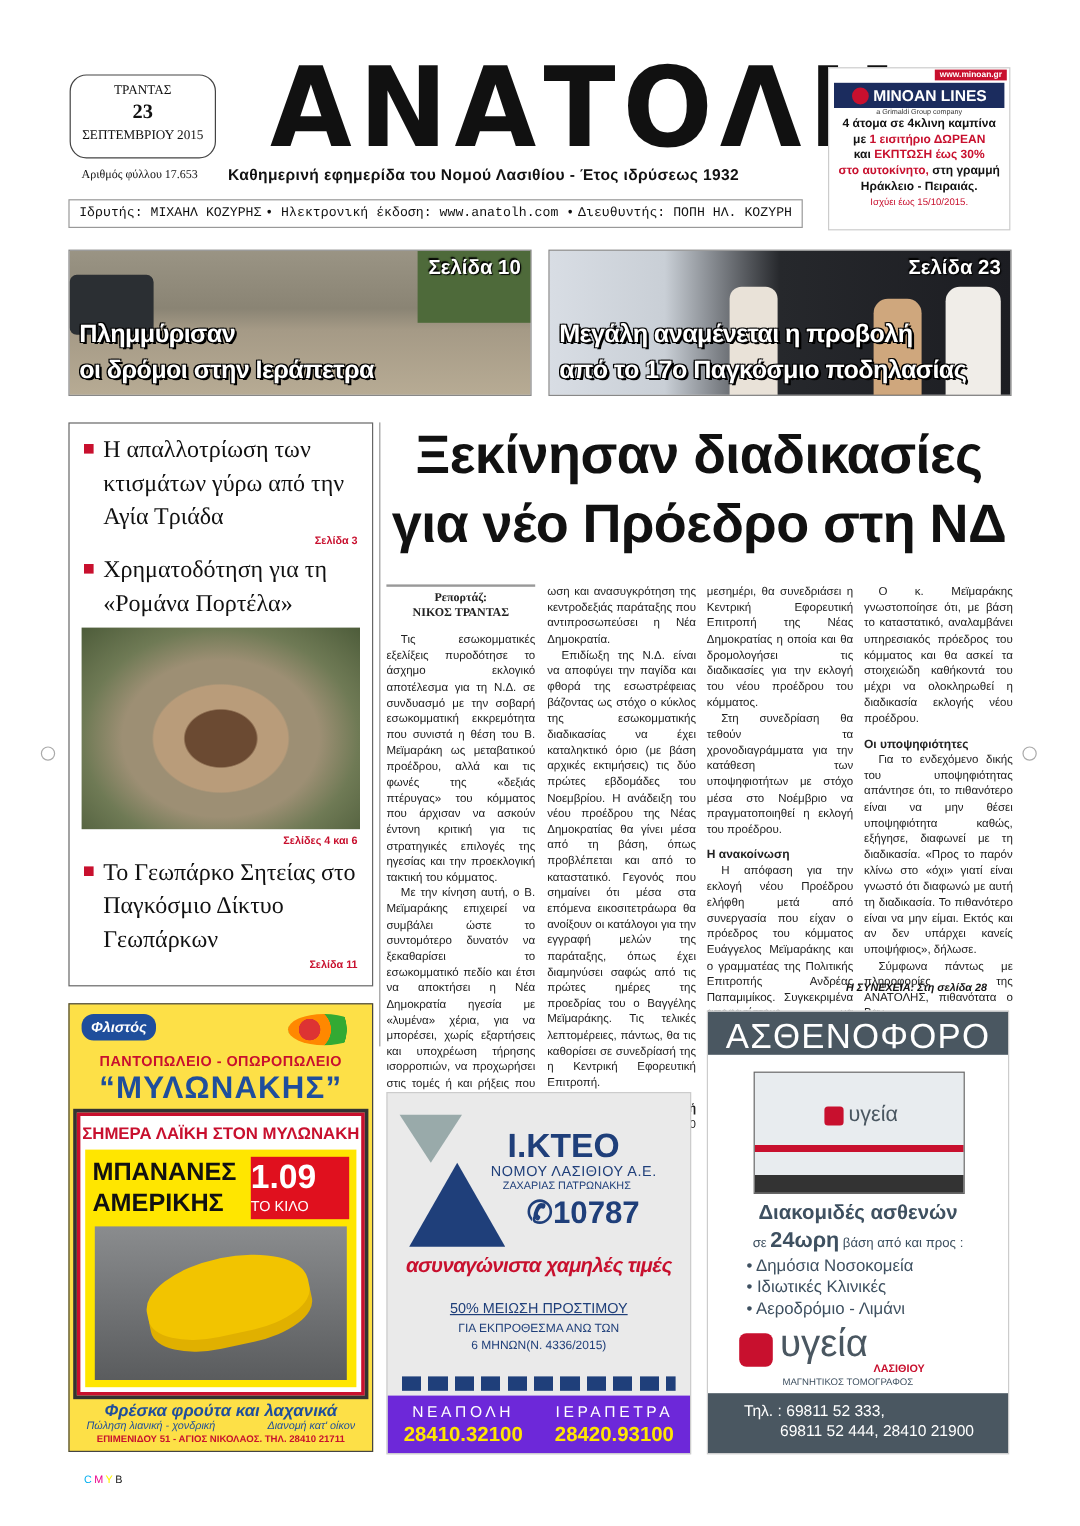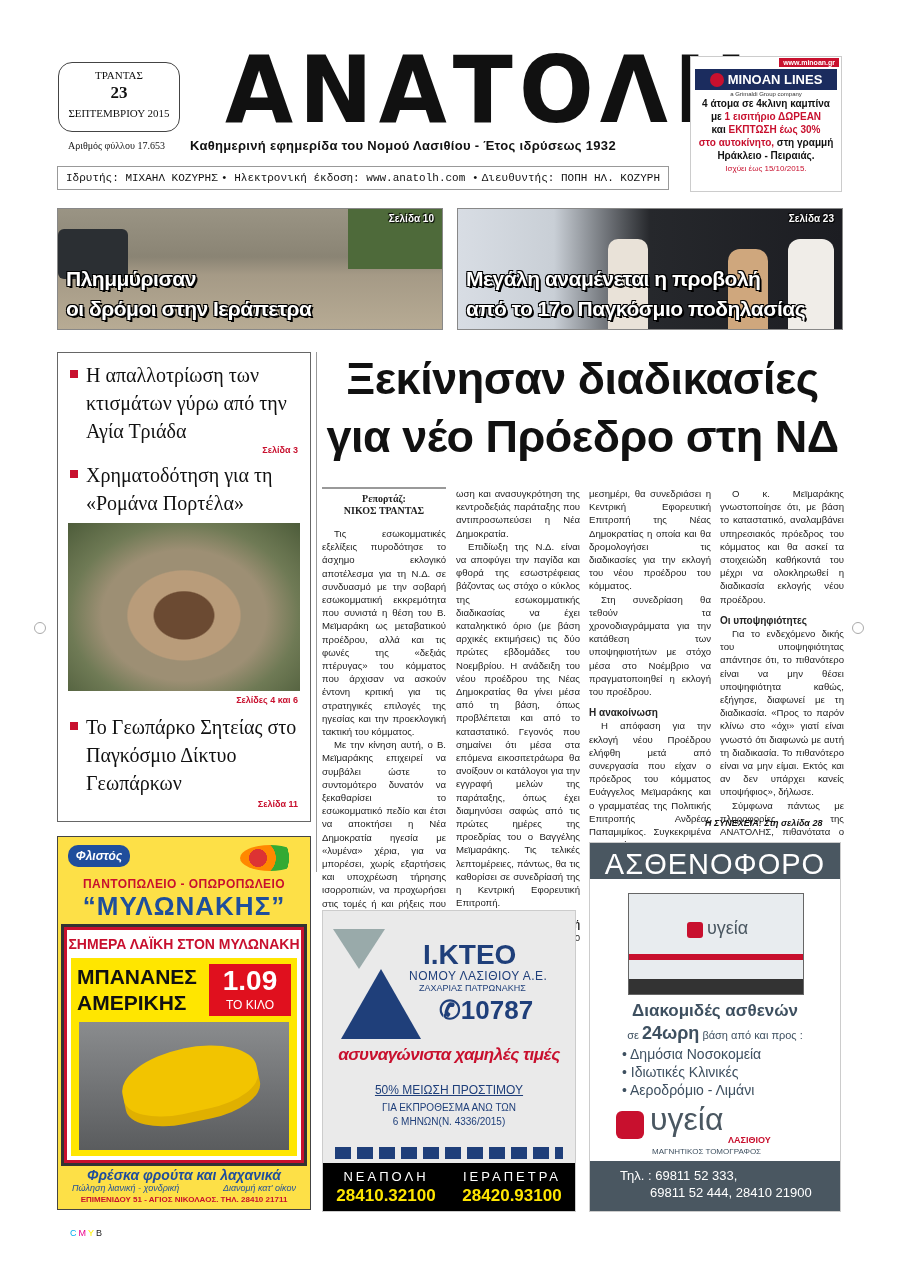--- a/index.html
+++ b/index.html
@@ -18,21 +18,21 @@
 #minoan{left:690px;top:56px;width:152px;height:136px;border:1px solid #ccc;background:#fff;text-align:center;overflow:hidden}
 #minoan .url{position:absolute;right:2px;top:1px;background:#c8102e;color:#fff;font-size:7px;font-weight:bold;padding:1px 4px}
 #minoan .logo{margin:12px 4px 0;background:#1b2c5e;color:#fff;font-weight:bold;font-size:13px;padding:3px 0;display:flex;align-items:center;justify-content:center;gap:4px}
 #minoan .logo .em{width:14px;height:14px;border-radius:50%;background:#c8102e;display:inline-block}
 #minoan .sub{font-size:6px;color:#333;margin-top:1px}
 #minoan .t{font-size:10px;font-weight:bold;line-height:13px;color:#111}
 #minoan .r{color:#c8102e}
 #minoan .v{font-size:8px;color:#c8102e;margin-top:2px}
 
 .photo{overflow:hidden;border:1px solid #888}
-.photo .page{position:absolute;right:8px;top:4px;color:#fff;font-weight:bold;font-size:10px;text-shadow:1px 1px 1px #000,-1px -1px 1px #000;font-family:"Liberation Sans",sans-serif}
+.photo .page{position:absolute;right:8px;top:4px;color:#fff;font-weight:bold;font-size:17px;text-shadow:1px 1px 1px #000,-1px -1px 1px #000;font-family:"Liberation Sans",sans-serif}
 .photo .cap{position:absolute;left:8px;color:#fff;font-weight:bold;font-size:21px;line-height:24px;text-shadow:2px 2px 0 #000,-1px -1px 0 #000,1px -1px 0 #000,-1px 1px 0 #000;font-family:"Liberation Sans",sans-serif;letter-spacing:-0.5px}
 #photo1{left:57px;top:208px;width:386px;height:122px;background:linear-gradient(180deg,#9a9484 0%,#8a8474 40%,#a59a86 55%,#b7ab94 100%)}
 #photo2{left:457px;top:208px;width:386px;height:122px;background:linear-gradient(90deg,#d8dde4 0%,#c9cfd6 25%,#26282c 50%,#1c1d22 100%)}
 
 #sidebar{left:57px;top:352px;width:254px;height:470px;border:1px solid #666}
 .sitem{position:absolute;left:10px;right:10px;font-family:"Liberation Serif",serif;font-size:20px;line-height:28px;color:#111;padding-left:18px}
 .sitem .bul{position:absolute;left:2px;top:9px;width:8px;height:8px;background:#c8102e}
 .spage{position:absolute;right:12px;font-size:9px;font-weight:bold;color:#c8102e}
 #arch{position:absolute;left:10px;top:170px;width:232px;height:168px;background:radial-gradient(ellipse at 50% 55%,#6b4a32 0 18%,#b99c7a 19% 34%,#9d8f74 35% 50%,#6f7a55 70%,#4d5c3a 100%)}
 
@@ -46,40 +46,40 @@
 
 #ad-myl{left:57px;top:836px;width:254px;height:374px;border:1px solid #444;background:#fde047;overflow:hidden}
 #ad-myl .fl{position:absolute;left:10px;top:8px;width:62px;height:22px;background:#1f4e9c;color:#fff;border-radius:10px;font-weight:bold;font-size:12px;text-align:center;line-height:22px;font-style:italic}
 #ad-myl .fruit{position:absolute;right:10px;top:8px;width:60px;height:26px;border-radius:50%;background:radial-gradient(circle at 30% 50%,#d33 0 20%,#f80 21% 40%,#3a3 41% 70%,transparent 71%)}
 #ad-myl .l1{position:absolute;left:0;right:0;top:40px;text-align:center;color:#c8102e;font-weight:bold;font-size:12px;letter-spacing:.4px}
 #ad-myl .l2{position:absolute;left:0;right:0;top:54px;text-align:center;color:#1f4e9c;font-weight:bold;font-size:26px;letter-spacing:1px}
 #ad-myl .frame{position:absolute;left:6px;right:6px;top:90px;height:236px;border:3px solid #c8102e;background:#fff;outline:3px solid #333}
 #ad-myl .today{position:absolute;left:0;right:0;top:6px;text-align:center;color:#c8102e;font-weight:bold;font-size:14px}
 #ad-myl .yel{position:absolute;left:4px;right:4px;top:28px;bottom:4px;background:#ffe600}
 #ad-myl .ban{position:absolute;left:6px;top:6px;font-weight:bold;font-size:21px;line-height:26px;color:#111}
-#ad-myl .price{position:absolute;right:6px;top:6px;width:82px;height:52px;background:#e0101e;color:#fff;text-align:center}
+#ad-myl .price{position:absolute;right:6px;top:6px;width:82px;height:52px;background:#e0101e;color:#fff;}
 #ad-myl .price .p{font-size:28px;font-weight:bold;line-height:34px}
 #ad-myl .price .k{font-size:12px;line-height:14px}
 #ad-myl .banimg{position:absolute;left:8px;right:8px;top:64px;bottom:6px;background:linear-gradient(180deg,#8a8c8e,#5a5c5e)}
 #ad-myl .banimg .b{position:absolute;left:20%;top:20%;width:65%;height:50%;border-radius:50% 50% 40% 40%;background:#f2c400;transform:rotate(-12deg);box-shadow:0 10px 0 #e0b000}
 #ad-myl .f1{position:absolute;left:0;right:0;top:330px;text-align:center;color:#1f4e9c;font-weight:bold;font-size:14px;font-style:italic}
 #ad-myl .f2{position:absolute;left:14px;right:14px;top:346px;display:flex;justify-content:space-between;color:#1f4e9c;font-size:9px;font-style:italic}
 #ad-myl .f3{position:absolute;left:0;right:0;top:358px;text-align:center;color:#c8102e;font-size:8px;font-weight:bold}
 #ad-kteo{left:322px;top:910px;width:254px;height:302px;border:1px solid #ccc;background:#eaeaea;overflow:hidden}
 #ad-kteo .tri{position:absolute;left:18px;top:58px;width:0;height:0;border-left:40px solid transparent;border-right:40px solid transparent;border-bottom:70px solid #1f3f7a}
 #ad-kteo .tri2{position:absolute;left:10px;top:18px;width:0;height:0;border-left:26px solid transparent;border-right:26px solid transparent;border-top:40px solid #9aa}
 #ad-kteo .t1{position:absolute;left:100px;top:28px;font-size:28px;font-weight:bold;color:#1f3f7a}
 #ad-kteo .t2{position:absolute;left:86px;top:58px;font-size:12px;color:#1f3f7a;letter-spacing:.5px}
 #ad-kteo .t3{position:absolute;left:96px;top:72px;font-size:9px;color:#1f3f7a}
 #ad-kteo .t4{position:absolute;left:116px;top:84px;font-size:26px;font-weight:bold;color:#1f3f7a}
 #ad-kteo .t5{position:absolute;left:0;right:0;top:134px;text-align:center;font-size:17px;font-weight:bold;font-style:italic;color:#c8102e;letter-spacing:-0.5px}
 #ad-kteo .t6{position:absolute;left:0;right:0;top:172px;text-align:center;font-size:12px;color:#1f3f7a;text-decoration:underline}
 #ad-kteo .t7{position:absolute;left:0;right:0;top:190px;text-align:center;font-size:10px;color:#1f3f7a;line-height:14px}
 #ad-kteo .trucks{position:absolute;left:12px;right:12px;top:236px;height:12px;background:repeating-linear-gradient(90deg,#1f3f7a 0 16px,transparent 16px 22px)}
-#ad-kteo .bar{position:absolute;left:0;right:0;bottom:0;height:48px;background:#000000;display:flex;justify-content:space-around;text-align:center}
+#ad-kteo .bar{position:absolute;left:0;right:0;bottom:0;height:48px;background:#6d28d9;display:flex;justify-content:space-around;text-align:center}
 #ad-kteo .bar .c .n{color:#fff;font-size:13px;letter-spacing:3px;margin-top:6px}
 #ad-kteo .bar .c .ph{color:#ffe600;font-size:17px;font-weight:bold;margin-top:2px}
 #ad-amb{left:589px;top:842px;width:252px;height:370px;border:1px solid #ccc;background:#fff;overflow:hidden}
 #ad-amb .hd{position:absolute;left:0;right:0;top:0;height:36px;background:#4a5761;color:#fff;text-align:center;font-size:29px;line-height:42px;letter-spacing:1px}
 #ad-amb .van{position:absolute;left:38px;top:50px;width:176px;height:102px;border:1px solid #666;background:linear-gradient(180deg,#e8ecef 0 60%,#c8102e 60% 66%,#e8ecef 66% 85%,#333 85%)}
 #ad-amb .van .lg{position:absolute;left:78px;top:24px;color:#4a5761;font-size:18px}
 #ad-amb .van .cr{position:absolute;left:58px;top:28px;width:16px;height:16px;background:#c8102e;border-radius:3px}
 #ad-amb .d1{position:absolute;left:0;right:0;top:158px;text-align:center;color:#3e5060;font-size:17px;font-weight:bold}
 #ad-amb .d2{position:absolute;left:0;right:0;top:180px;text-align:center;color:#3e5060;font-size:11px}
 #ad-amb .d2 b{font-size:18px}

